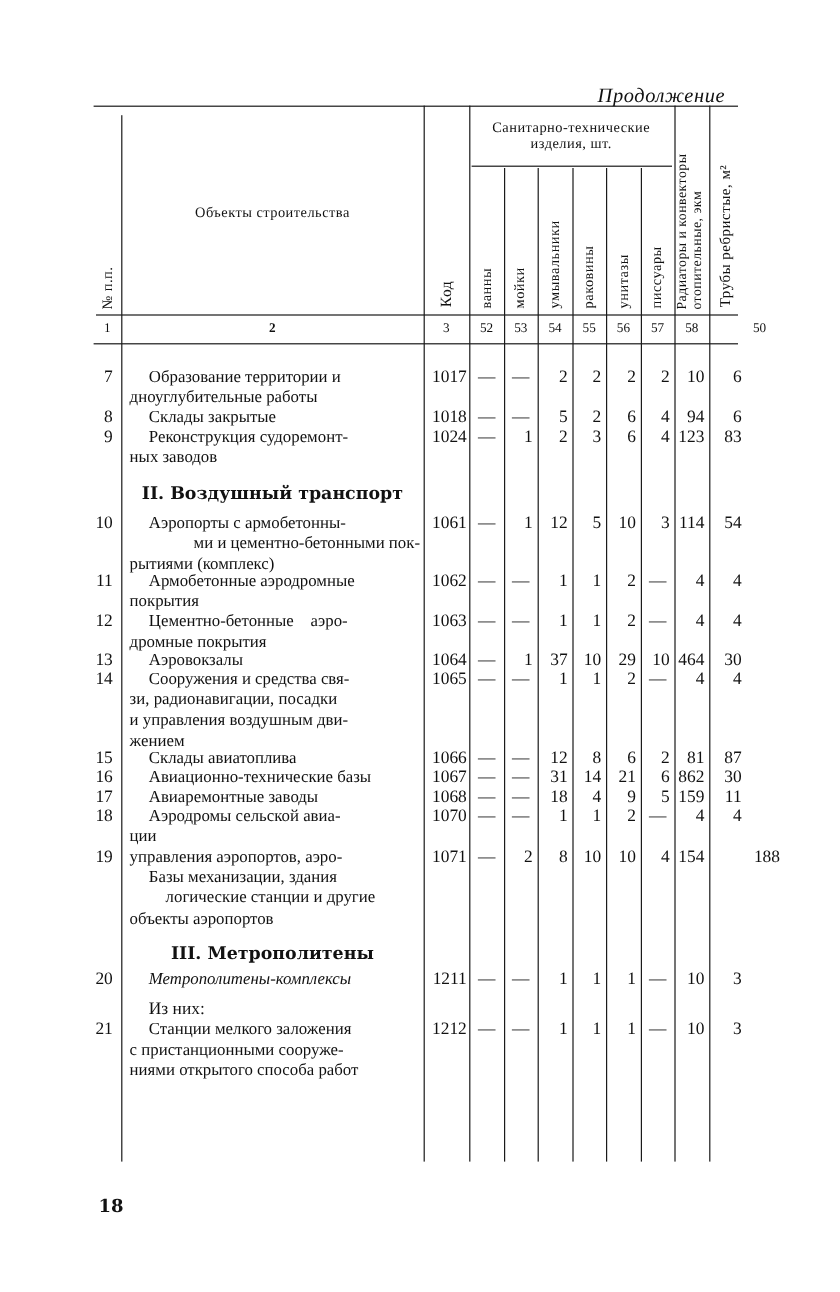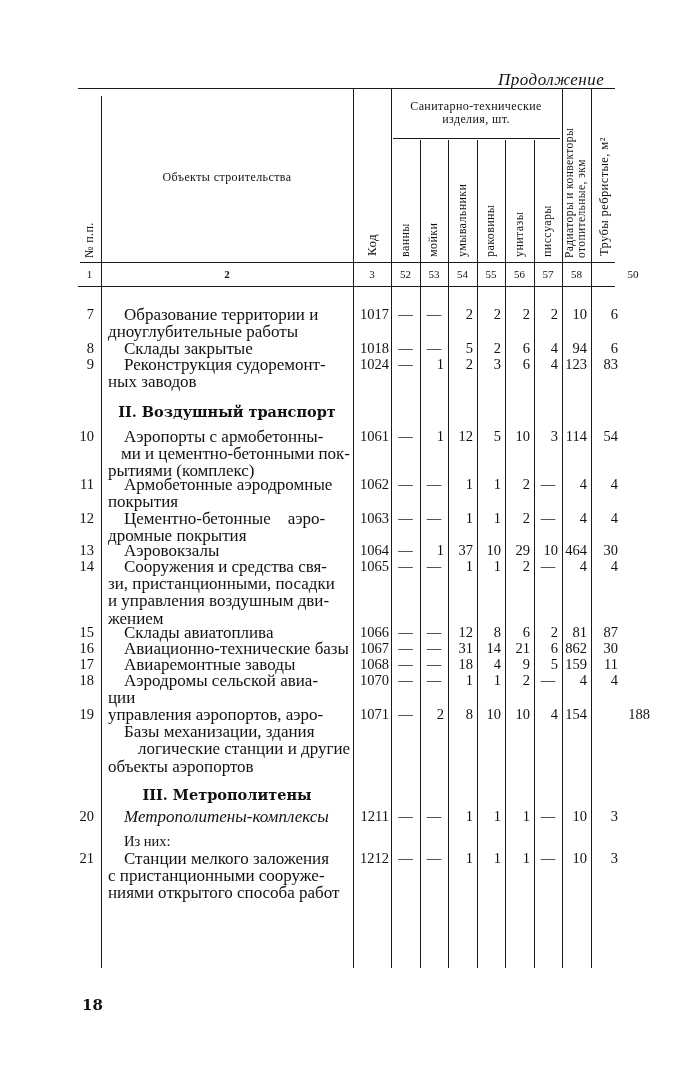--- a/index.html
+++ b/index.html
@@ -8,21 +8,21 @@
   .abs { position:absolute; }
   .hline { position:absolute; height:0; border-top:1.6px solid #1a1a1a; }
   .vline { position:absolute; width:0; border-left:1.3px solid #1a1a1a; }
   .thin { border-top-width:1px; }
   .cont { font-style:italic; font-size:17px; letter-spacing:0.5px; }
   .hdr { font-size:12px; text-align:center; letter-spacing:0.4px; }
   .vert { position:absolute; transform-origin:left top; transform:rotate(-90deg);
           white-space:nowrap; font-size:12px; letter-spacing:0.4px; }
   .colnum { position:absolute; font-size:11px; text-align:center; top:268px; }
   .num { position:absolute; font-size:14.5px; text-align:right; width:24px; }
-  .txt { position:absolute; font-size:17px; line-height:17.2px; left:108px; width:242px; }
+  .txt { position:absolute; font-size:14px; line-height:17.2px; left:108px; width:242px; }
   .val { position:absolute; font-size:14.5px; text-align:right; }
   .sec { position:absolute; font-weight:bold; font-size:15.5px; text-align:center; width:252px; left:101px;
          font-family:"DejaVu Serif",serif; font-size:14.5px; }
   .page { position:absolute; left:82px; top:996px; font-weight:bold; font-size:15px; font-family:"DejaVu Serif",serif; }
 </style>
 </head>
 <body>
 
 <div class="abs cont" style="left:498px; top:70px;">Продолжение</div>
 
@@ -182,21 +182,21 @@
       <div class="val" style="top: 542px; left: 473px; width: 28px;">10</div>
       <div class="val" style="top: 542px; left: 502px; width: 28px;">29</div>
       <div class="val" style="top: 542px; left: 530px; width: 28px;">10</div>
       <div class="val" style="top: 542px; left: 559px; width: 28px;">464</div>
       <div class="val" style="top: 542px; left: 590px; width: 28px;">30</div>
     </div>
     <div>
       <div class="num" style="left: 70px; top: 558px;">14</div>
       <div class="txt" style="top: 558px;">
         <div style="white-space: pre; padding-left: 16px;">Сооружения и средства свя-</div>
-        <div style="white-space: pre;">зи, пристанционными, посадки</div>
+        <div style="white-space: pre;">зи, радионавигации, посадки</div>
         <div style="white-space: pre;">и управления воздушным дви-</div>
         <div style="white-space: pre;">жением</div>
       </div>
       <div class="val" style="left: 355px; width: 34px; top: 558px;">1065</div>
       <div class="val" style="top: 558px; text-align: center; left: 391px; width: 29px;">—</div>
       <div class="val" style="top: 558px; text-align: center; left: 420px; width: 28px;">—</div>
       <div class="val" style="top: 558px; left: 445px; width: 28px;">1</div>
       <div class="val" style="top: 558px; left: 473px; width: 28px;">1</div>
       <div class="val" style="top: 558px; left: 502px; width: 28px;">2</div>
       <div class="val" style="top: 558px; text-align: center; left: 534px; width: 28px;">—</div>

